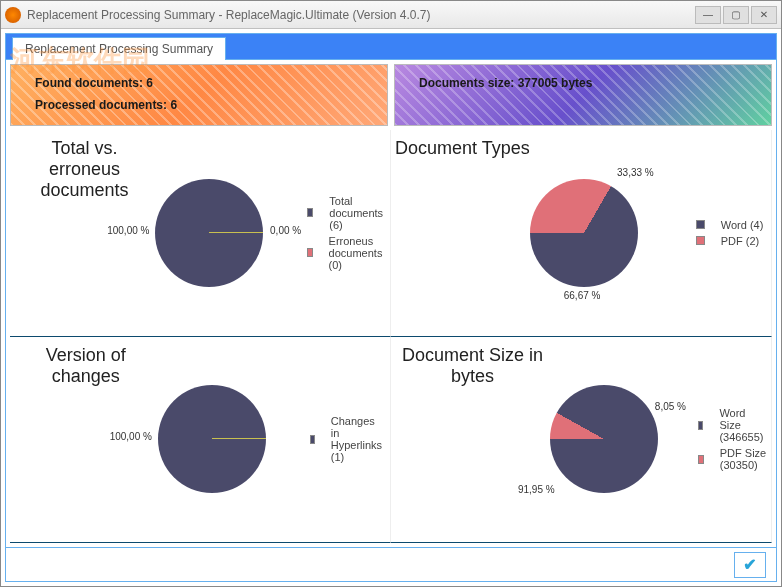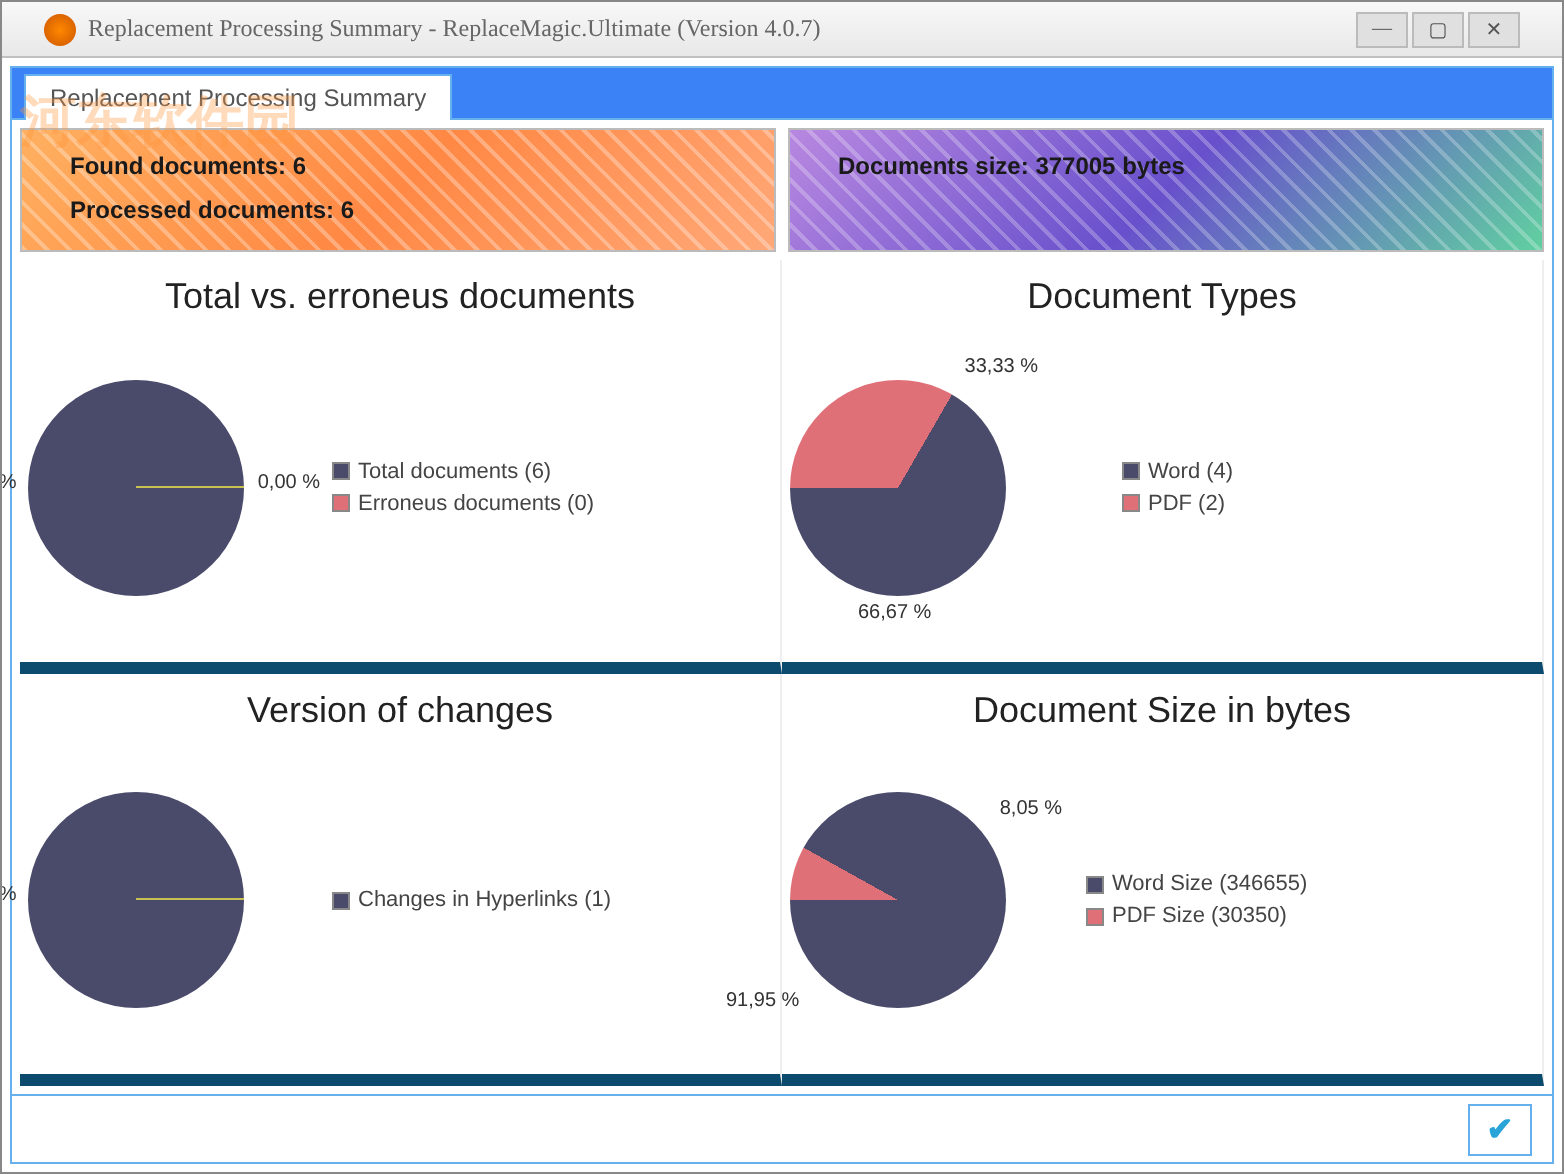--- a/index.html
+++ b/index.html
@@ -10,24 +10,23 @@
   height: 587px;
   overflow: hidden;
   border: 1px solid #888;
 }
 .titlebar {
   height: 28px;
   background: linear-gradient(#f8f8f8, #e8e8e8);
   border-bottom: 1px solid #c0c0c0;
   display: flex;
   align-items: center;
-  padding: 0 21px;
+  padding: 0 4px;
   font-size: 12px;
   color: #666;
-  font-family: Liberation Serif, serif;
 }
 .titlebar-icon {
   width: 16px; height: 16px;
   background: radial-gradient(circle, #ff8800, #cc5500);
   border-radius: 50%;
   margin-right: 6px;
 }
 .titlebar-text { flex: 1; }
 .titlebar-controls { display: flex; gap: 2px; }
 .titlebar-btn {
@@ -102,24 +101,24 @@
 }
 .charts {
   flex: 1;
   display: grid;
   grid-template-columns: 1fr 1fr;
   grid-template-rows: 1fr 1fr;
   padding: 0 4px 4px;
 }
 .chart-cell {
   border-right: 1px solid #eee;
-  border-bottom: 6px solid #0c4a6e;
+  border-bottom: 1px solid #0c4a6e;
   padding: 8px 4px;
   display: flex;
-  flex-direction: column;
+  flex-direction: row;
 }
 .chart-title {
   font-size: 18px;
   font-weight: 300;
   text-align: center;
   color: #222;
   margin-bottom: 6px;
 }
 .chart-body {
   flex: 1;
@@ -134,21 +133,21 @@
   position: relative;
 }
 .pct-label {
   position: absolute;
   font-size: 10px;
   color: #333;
   white-space: nowrap;
 }
 .legend { font-size: 11px; color: #444; }
 .legend-row {
-  display: flex; align-items: center; gap: 4px;
+  display: flex; align-items: center; gap: 16px;
   margin: 4px 0;
 }
 .legend-sq {
   width: 9px; height: 9px;
   border: 1px solid #888;
 }
 .sq-navy { background: #4a4a6a; }
 .sq-pink { background: #e07078; }
 .footer {
   height: 34px;
@@ -278,21 +277,21 @@
               </div>
           </div>
         </div>
       </div>
 
       <div class="chart-cell">
         <div class="chart-title">Document Size in bytes</div>
         <div class="chart-body">
           <div style="position:relative">
             <div class="pie" style="background:conic-gradient(from -90deg, #e07078 0 29deg, #4a4a6a 29deg 360deg)"></div>
-            <div class="pct-label" style="right:-28px; top:3px">8,05 %</div>
+            <div class="pct-label" style="right:-28px; top:16px">8,05 %</div>
             <div class="pct-label" style="left:-32px; bottom:-2px">91,95 %</div>
           </div>
           <div class="legend" style="margin-left:26px">
             <div class="legend-row">
                 <span class="legend-sq sq-navy"></span>
                 <span>Word Size (346655)</span>
               </div>
             <div class="legend-row">
                 <span class="legend-sq sq-pink"></span>
                 <span>PDF Size (30350)</span>

